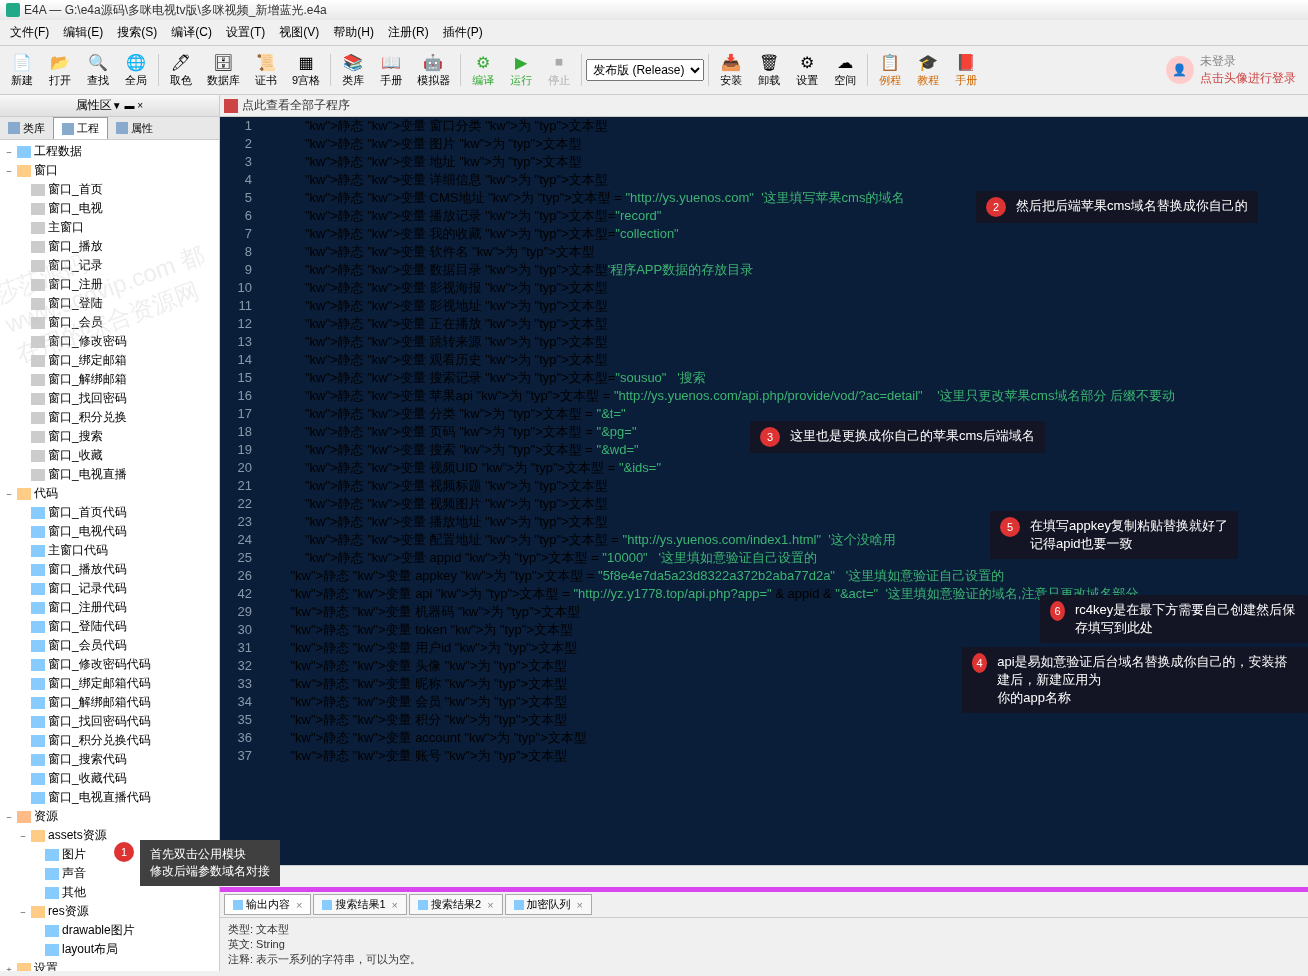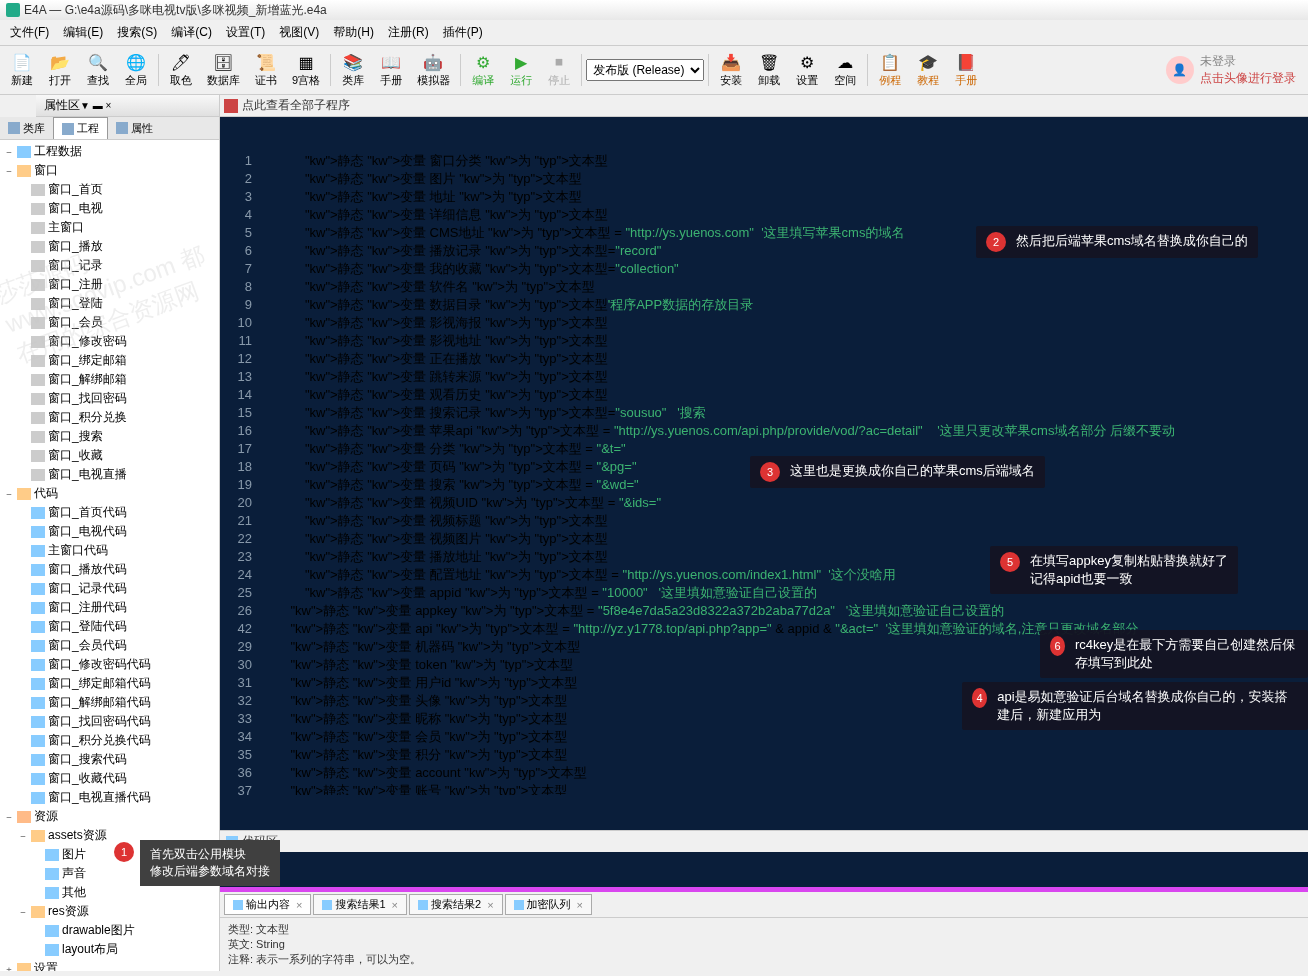--- a/index.html
+++ b/index.html
@@ -13,38 +13,38 @@
 .tbtn-icon { width: 20px; height: 20px; display: flex; align-items: center; justify-content: center; font-size: 16px; }
 .tbtn-label { font-size: 11px; margin-top: 1px; }
 .sep { width: 1px; height: 32px; background: #ccc; margin: 0 2px; }
 .dropdown { padding: 2px; font-size: 12px; }
 .login-area { margin-left: auto; display: flex; align-items: center; gap: 6px; padding-right: 8px; }
 .avatar { width: 28px; height: 28px; border-radius: 50%; background: #fcc; display: flex; align-items: center; justify-content: center; }
 .login-text { color: #888; }
 .login-link { color: #c44; cursor: pointer; }
 .main { display: flex; height: calc(100vh - 100px); }
 .left-panel { width: 220px; background: #f0f0f0; border-right: 1px solid #ccc; display: flex; flex-direction: column; }
-.panel-header { background: linear-gradient(#f8f8f8,#e0e0e0); padding: 2px 8px; border-bottom: 1px solid #ccc; display: flex; align-items: center; justify-content: flex-start; margin-left: 36px; }
+.panel-header { background: linear-gradient(#f8f8f8,#e0e0e0); padding: 2px 8px; border-bottom: 1px solid #ccc; display: flex; align-items: center; justify-content: center; }
 .panel-header .ctrls { font-size: 10px; }
 .tabs { display: flex; background: #e8e8e8; border-bottom: 1px solid #ccc; }
 .tab { padding: 3px 8px; font-size: 11px; cursor: pointer; display: flex; align-items: center; gap: 3px; }
 .tab.active { background: #fff; border: 1px solid #999; border-bottom: none; }
 .tab .ticon { width: 12px; height: 12px; background: #8ac; }
 .tree { flex: 1; overflow-y: auto; background: #fff; padding: 2px; position: relative; }
 .tree-item { padding: 1px 2px; display: flex; align-items: center; gap: 3px; cursor: pointer; white-space: nowrap; }
 .exp { width: 10px; text-align: center; font-size: 9px; color: #666; font-family: monospace; }
 .ticon2 { width: 14px; height: 12px; display: inline-block; }
 .ticon2.folder { background: #fc8; }
 .ticon2.file { background: #8cf; }
 .ticon2.win { background: #ccc; }
 .ticon2.res { background: #fb8; }
 .indent0 { padding-left: 2px; }
 .indent1 { padding-left: 16px; }
 .indent2 { padding-left: 30px; }
-.editor-area { flex: 1; display: flex; flex-direction: column; background: #0a1e3a; overflow: hidden; gap: 35px; }
+.editor-area { flex: 1; display: flex; flex-direction: column; background: #0a1e3a; overflow: hidden; }
 .editor-tabs { background: #f0f0f0; padding: 2px 4px; border-bottom: 1px solid #ccc; display: flex; align-items: center; }
 .etab-icon { width: 14px; height: 14px; background: #c44; margin-right: 4px; }
 .code { flex: 1; overflow: auto; font-family: "Consolas", monospace; font-size: 13px; position: relative; }
 .line { display: flex; min-height: 18px; line-height: 18px; }
 .lineno { width: 40px; text-align: right; padding-right: 8px; color: #8899aa; background: #0a1e3a; user-select: none; flex-shrink: 0; }
 .code-content { flex: 1; padding-left: 16px; white-space: pre; }
 .str { color: #3cb371; }
 .cmt { color: #3cb371; }
 .rc4 { color: #ccaa55; }
 .annotation { position: absolute; background: rgba(20,20,35,0.95); color: #fff; padding: 6px 10px; border-radius: 2px; font-size: 13px; z-index: 10; }
@@ -585,20 +585,21 @@
         <div class="annotation" style="top: 304px; left: 530px; display: flex; align-items: flex-start; gap: 4px;">
           <span class="badge">3</span>
           <div>
             <div>这里也是更换成你自己的苹果cms后端域名</div>
           </div>
         </div>
         <div class="annotation" style="top: 530px; left: 742px; display: flex; align-items: flex-start; gap: 4px;">
           <span class="badge">4</span>
           <div>
             <div>api是易如意验证后台域名替换成你自己的，安装搭建后，新建应用为</div>
+            <div>你的app名称</div>
           </div>
         </div>
         <div class="annotation" style="top: 394px; left: 770px; display: flex; align-items: flex-start; gap: 4px;">
           <span class="badge">5</span>
           <div>
             <div>在填写appkey复制粘贴替换就好了</div>
             <div>记得apid也要一致</div>
           </div>
         </div>
         <div class="annotation" style="top: 478px; left: 820px; display: flex; align-items: flex-start; gap: 4px;">

